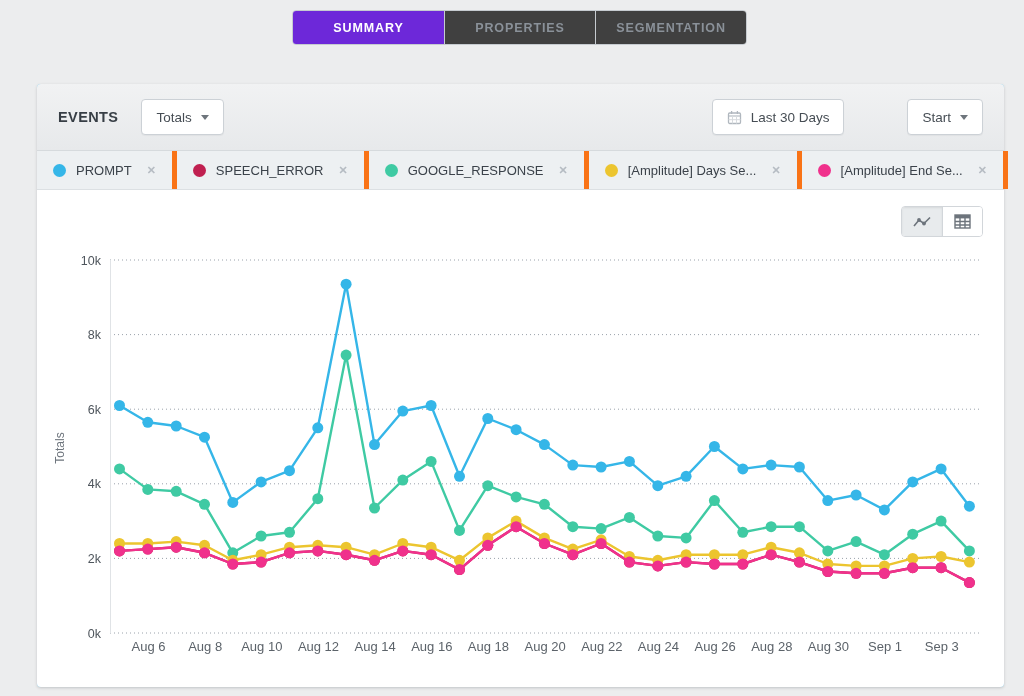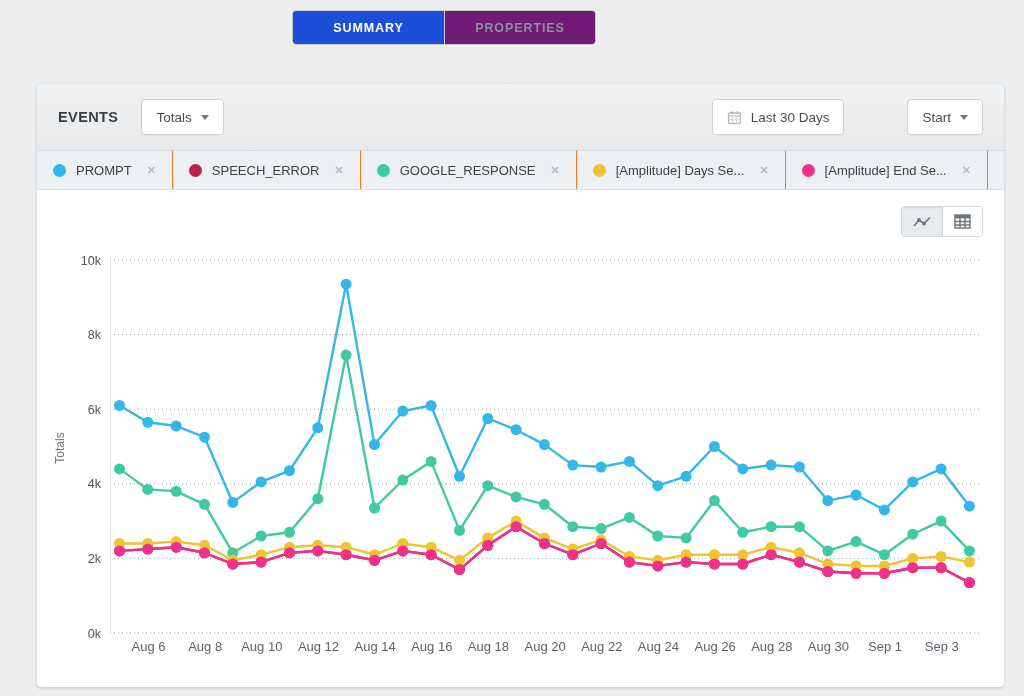--- a/index.html
+++ b/index.html
@@ -13,29 +13,29 @@
   
   .tabbar {
     position:absolute; left:292px; top:10px;
     display:flex;
     border:1px solid #c6cbd0; border-radius:4px;
     overflow:hidden;
     background:#fbfcfc;
   }
   .tab {
     width:151px; height:33px;
-    background:#701a75; border:none; outline:none;
+    background:#404040; border:none; outline:none;
     color:#8a9199;
     font-family:"Liberation Sans", sans-serif;
     font-size:12.5px; font-weight:600; letter-spacing:0.9px;
     border-left:1px solid #c6cbd0;
     cursor:pointer;
   }
   .tab:first-child { border-left:none; }
-  .tab.active { background:#1d4ed8; color:#ffffff; }
+  .tab.active { background:#6d28d9; color:#ffffff; }
 
   
   .card {
     position:absolute; left:37px; top:84px;
     width:967px; height:603px;
     background:#7dd3fc; border-radius:4px;
     box-shadow:0 1px 3px rgba(40,50,60,0.22);
     display:flex; flex-direction:column;
   }
   .card-header {
@@ -72,21 +72,21 @@
   
   .chips-row {
     height:39px; flex:0 0 39px;
     background:#edf0f2;
     border-bottom:1px solid #dce0e3;
     display:flex; align-items:stretch;
   }
   .chip {
     display:flex; align-items:center; gap:10px;
     padding:0 16px;
-    border-right:1px solid #f97316;
+    border-right:5px solid #f97316;
     cursor:default;
   }
   .chip-dot { width:13px; height:13px; border-radius:50%; flex:0 0 13px; }
   .chip-label { font-size:13px; color:#3b424a; white-space:nowrap; }
   .chip-close {
     color:#b6bcc3; font-size:11px; font-weight:bold;
     margin-left:5px; cursor:pointer; line-height:1;
   }
   
   .chart-section {
@@ -110,20 +110,21 @@
   .toggle-btn.active { background:#e8ebed; box-shadow:inset 0 1px 2px rgba(0,0,0,0.08); }
   .toggle-btn + .toggle-btn { border-left:1px solid #d2d6da; }
   #chart-svg { position:absolute; left:0; top:0; }
 </style>
 </head>
 <body>
 
 <div class="tabbar">
   <button class="tab active">SUMMARY</button>
   <button class="tab">PROPERTIES</button>
+  <button class="tab">SEGMENTATION</button>
 </div>
 
 <div class="card">
 
   <div class="card-header">
     <span class="events-title">EVENTS</span>
 
     <button class="btn totals-btn">
       <span>Totals</span>
       <span class="caret"></span>

